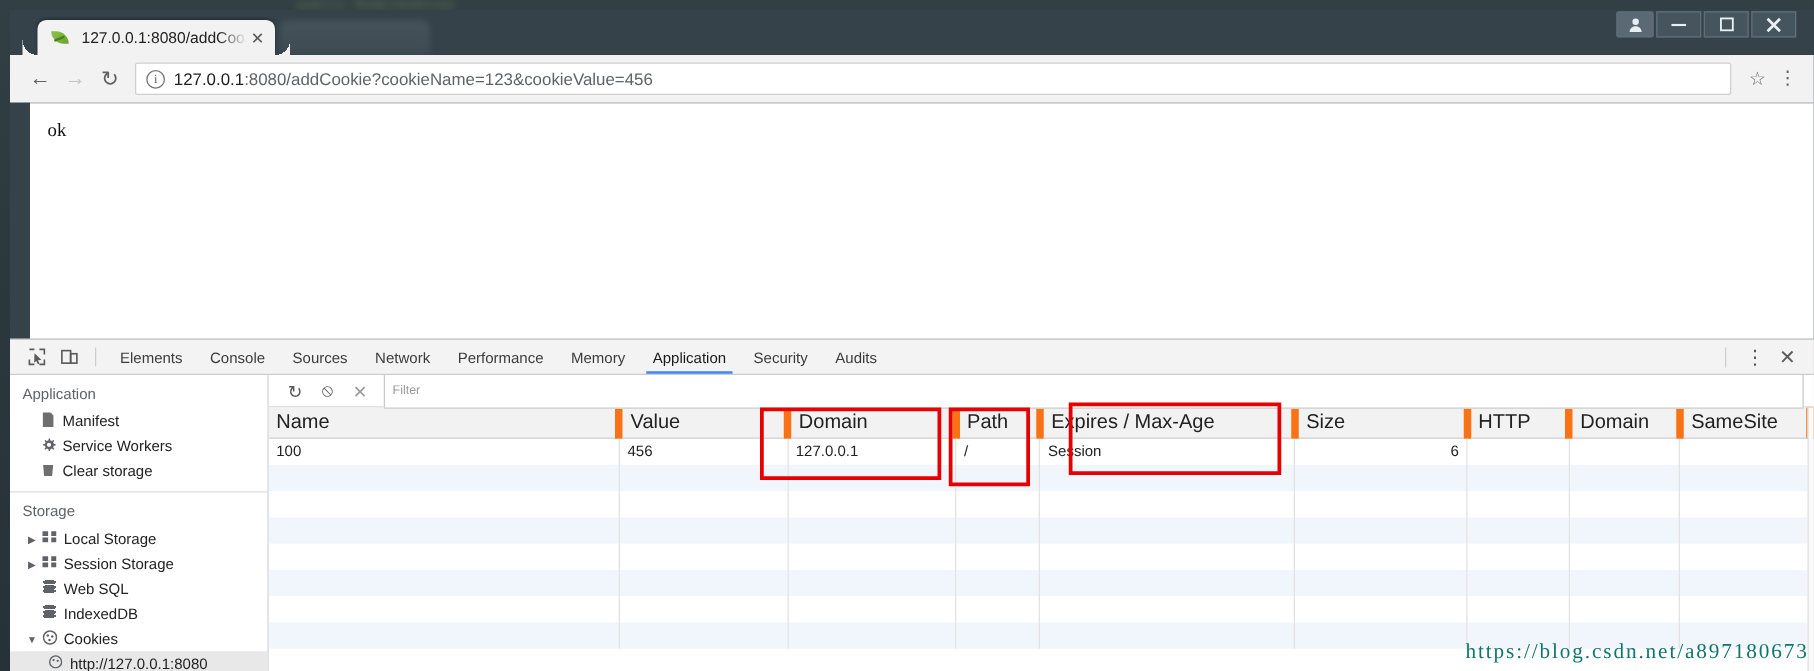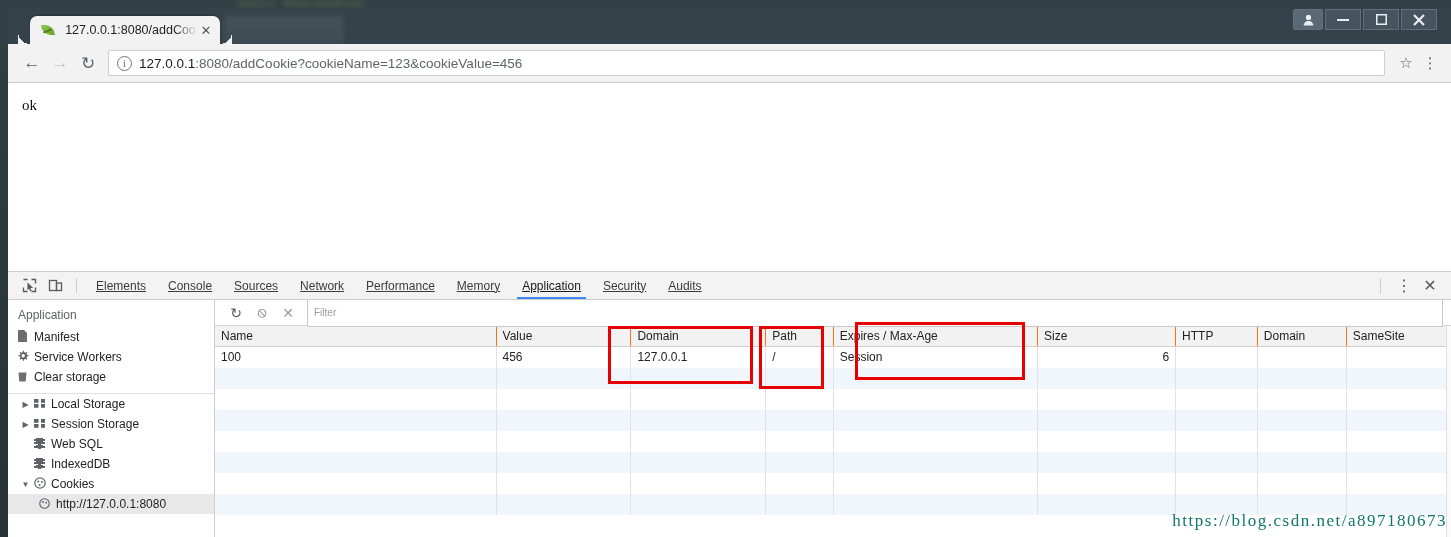--- a/index.html
+++ b/index.html
@@ -127,21 +127,21 @@
     display: flex; align-items: center; justify-content: center;
     font-size: 10px; color: #5f6368; font-family: "Liberation Serif", serif;
   }
   .url-dim { color: #5f6368; }
   .url-strong { color: #202124; }
   #star { width: 26px; flex: 0 0 26px; text-align: center; color: #5f6368; font-size: 15px; }
   #menu-dots { width: 22px; flex: 0 0 22px; text-align: center; color: #5f6368; font-size: 15px; line-height: .8; }
 
   
   #viewport {
-    position: absolute; left: 0; top: 74px; right: 0; height: 189px;
+    position: absolute; left: 16px; top: 74px; right: 0; height: 189px;
     background: #fff; border-top: 1px solid #c9c9c9;
     padding: 14px 0 0 14px;
   }
   #page-text { font-size: 15px; color: #111; font-family: "Liberation Serif", serif; }
 
   
   #devtools {
     position: absolute; left: 0; top: 263px; right: 0; bottom: 0;
     background: #fff; border-top: 1px solid #cdcdcd;
   }
@@ -149,21 +149,21 @@
     height: 28px; background: #f3f3f3; border-bottom: 1px solid #cdcdcd;
     display: flex; align-items: stretch; padding-left: 8px;
   }
   .dt-icon-btn {
     width: 26px; display: flex; align-items: center; justify-content: center;
     color: #5a5a5a;
   }
   .dt-sep { width: 1px; background: #cdcdcd; margin: 6px 8px; }
   .dt-tab {
     padding: 0 11px; display: flex; align-items: center;
-    font-size: 12px; color: #3c3c3c; position: relative; white-space: nowrap; text-decoration: underline;
+    font-size: 12px; color: #3c3c3c; position: relative; white-space: nowrap;
   }
   .dt-tab.active { color: #1a1a1a; }
   .dt-tab.active::after {
     content: ""; position: absolute; left: 6px; right: 6px; bottom: 0;
     height: 2px; background: #4285f4;
   }
   #dt-right { margin-left: auto; display: flex; align-items: center; padding-right: 8px; }
 
   #dt-body { position: absolute; left: 0; top: 28px; right: 0; bottom: 0; display: flex; }
 
@@ -171,21 +171,21 @@
   #dt-sidebar {
     width: 207px; flex: 0 0 207px; background: #fff;
     border-right: 1px solid #cdcdcd; overflow: hidden; position: relative;
   }
   .side-group-title {
     font-size: 12px; color: #5f6368; padding: 8px 0 5px 10px;
   }
   .side-sep { height: 1px; background: #e0e0e0; margin: 6px 0 0 0; }
   .side-item {
     height: 20px; display: flex; align-items: center;
-    font-size: 12px; color: #222; padding-left: 6px;
+    font-size: 12px; color: #222; padding-left: 22px;
   }
   .side-item.nested { padding-left: 12px; }
   .side-item.selected { background: #e8e8e8; }
   .tri {
     width: 11px; flex: 0 0 11px; font-size: 8px; color: #5f6368;
     text-align: center;
   }
   .sicon {
     width: 17px; flex: 0 0 17px; text-align: center;
     font-size: 11px; color: #5f6368; margin-right: 3px;
@@ -232,23 +232,23 @@
   #filter-box {
     flex: 1; height: 29px; margin: 0 8px 0 6px;
     border: 1px solid #c9c9c9; background: #fff;
     display: flex; align-items: center; padding: 0 6px;
     font-size: 10px; color: #9a9a9a;
   }
 
   
   #cookie-table { width: 100%; border-collapse: collapse; table-layout: fixed; }
   #cookie-table th {
-    background: #f2f2f2; font-weight: normal; font-size: 12px; color: #222;
+    background: #f2f2f2; font-weight: normal; font-size: 16px; color: #222;
     text-align: left; padding: 3px 6px; height: 20px;
-    border-right: 1px solid #f97316; border-bottom: 1px solid #d0d0d0;
+    border-right: 6px solid #f97316; border-bottom: 1px solid #d0d0d0;
   }
   #cookie-table td {
     font-size: 12px; color: #222; padding: 3px 6px; height: 21px;
     border-right: 1px solid #e2e2e2; vertical-align: top;
   }
   #cookie-table td.num { text-align: right; }
   tr.stripe td { background: #f1f6fd; }
   tr.blank td { background: #fff; }
   td.indent { padding-left: 18px; }
 
@@ -385,20 +385,21 @@
               </svg>
           </span>
           <span>Service Workers</span>
         </div>
         <div class="side-item">
           <span class="sicon"><span class="trash-ico"></span></span>
           <span>Clear storage</span>
         </div>
 
         <div class="side-sep"></div>
+        <div class="side-group-title">Storage</div>
 
         <div class="side-item nested">
           <span class="tri">▶</span>
           <span class="sicon"><span class="grid-ico"></span></span>
           <span>Local Storage</span>
         </div>
         <div class="side-item nested">
           <span class="tri">▶</span>
           <span class="sicon"><span class="grid-ico"></span></span>
           <span>Session Storage</span>

